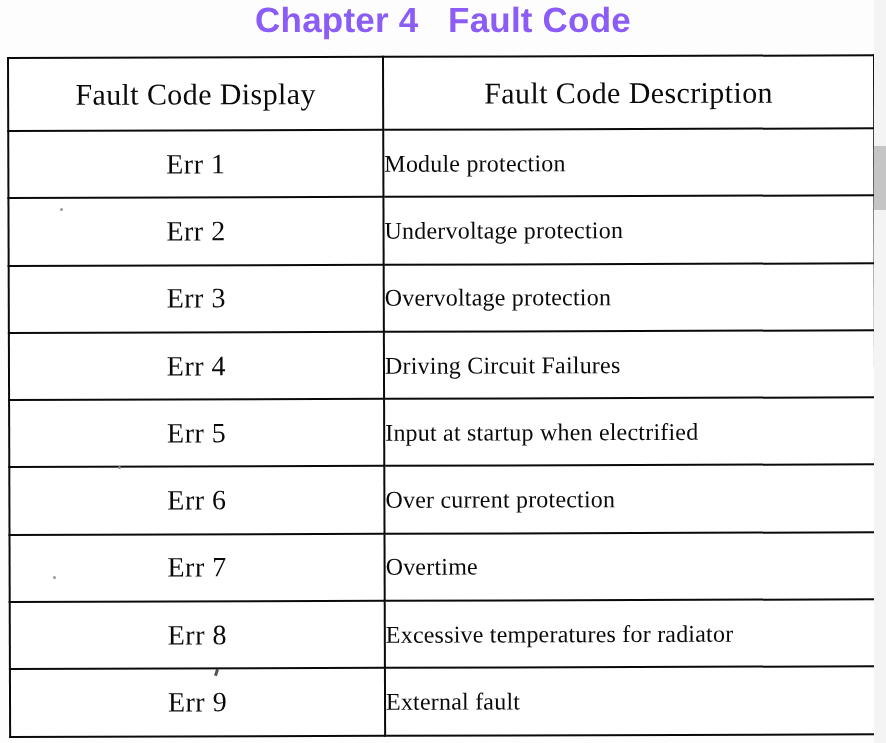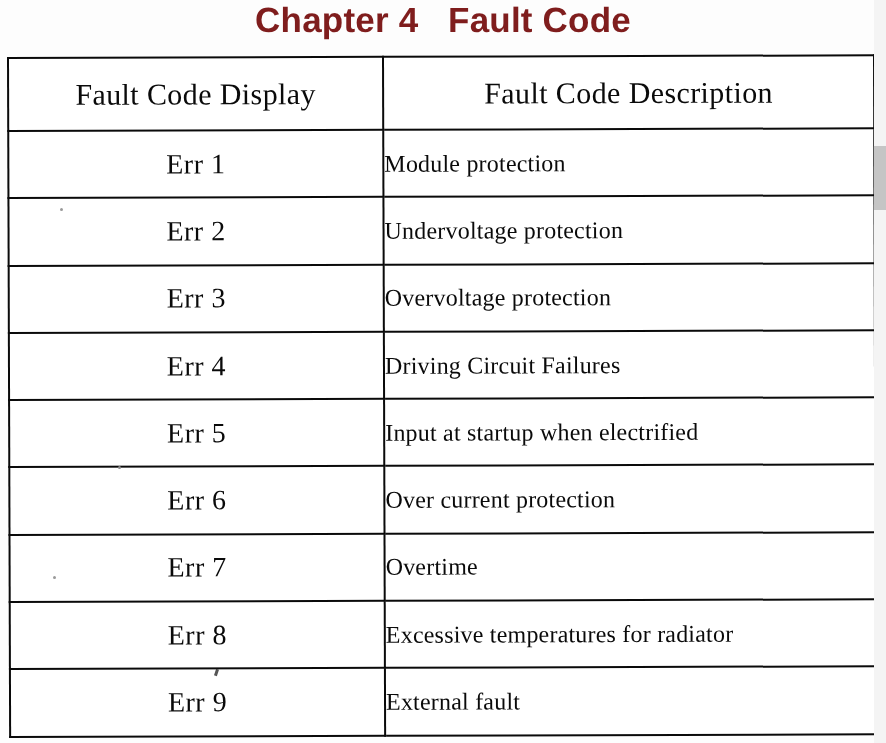--- a/index.html
+++ b/index.html
@@ -27,21 +27,21 @@
   #chapter-title {
     position: absolute;
     left: 0;
     top: 1px;
     width: 886px;
     text-align: center;
     font-family: "Liberation Sans", "DejaVu Sans", sans-serif;
     font-weight: bold;
     font-size: 35px;
     line-height: 40px;
-    color: #7f1d1d;
+    color: #8b5cf6;
     letter-spacing: 0.2px;
     white-space: pre;
     text-rendering: geometricPrecision;
   }
 
   
   #fault-table-wrap {
     position: absolute;
     left: 7px;
     top: 57px;

